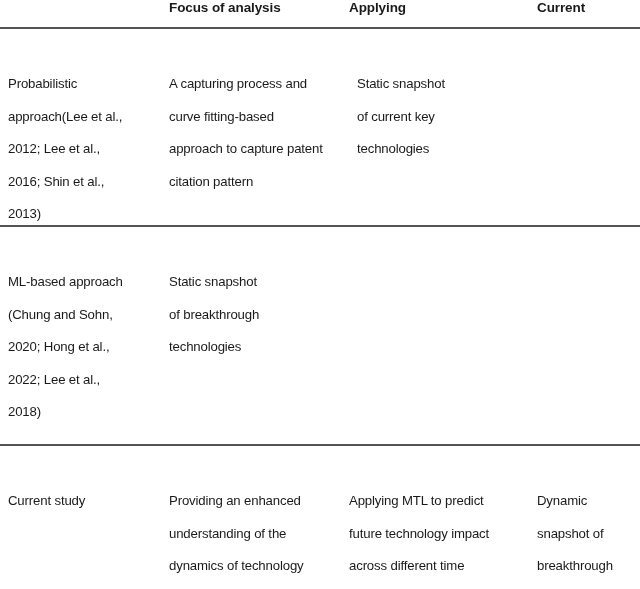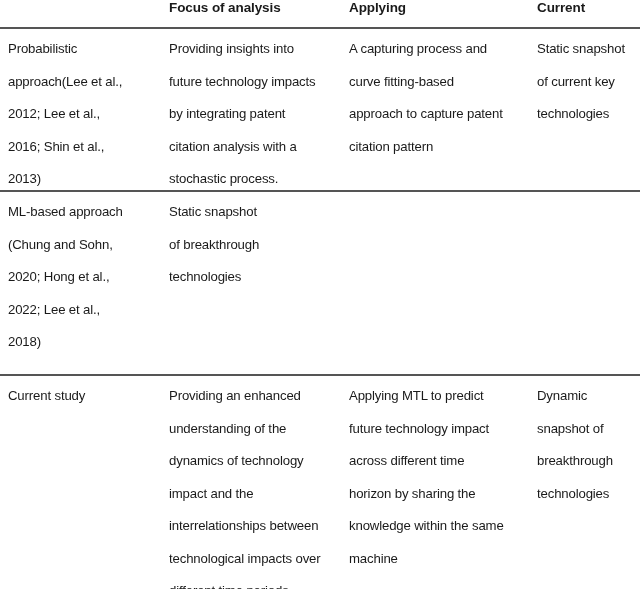--- a/index.html
+++ b/index.html
@@ -37,20 +37,21 @@
   .row.header .cell {
     font-weight: bold;
     font-size: 13.5px;
     line-height: 15px;
     padding-bottom: 13px;
     letter-spacing: -0.1px;
   }
 
   .row.body {
     border-bottom: 2px solid #555555;
+    margin-top: 35px;
   }
   .row.r1 { height: 163px; }
   .row.r2 { height: 184px; }
   .row.r3 { height: 292px; border-bottom: 2px solid #555555; }
 
   .cell {
     box-sizing: border-box;
     font-size: 13.2px;
     line-height: 32.5px;
     white-space: pre-line;
@@ -80,25 +81,20 @@
     <div class="cell c3">Applying</div>
     <div class="cell c4">Current</div>
   </div>
 
   <div class="row body r1">
     <div class="cell c1">Probabilistic
 approach(Lee et al.,
 2012; Lee et al.,
 2016; Shin et al.,
 2013)</div>
-    <div class="cell c2">Providing insights into
-future technology impacts
-by integrating patent
-citation analysis with a
-stochastic process.</div>
     <div class="cell c3">A capturing process and
 curve fitting-based
 approach to capture patent
 citation pattern</div>
     <div class="cell c4">Static snapshot
 of current key
 technologies</div>
   </div>
 
   <div class="row body r2">

